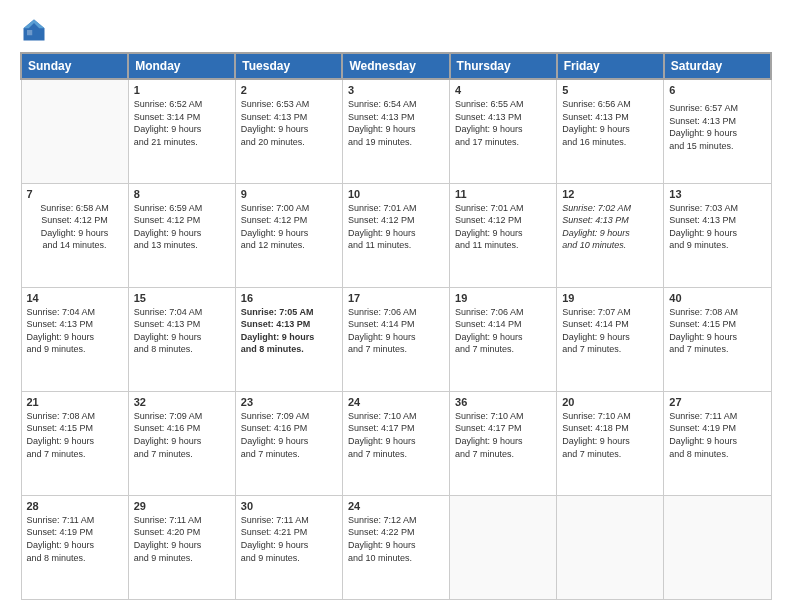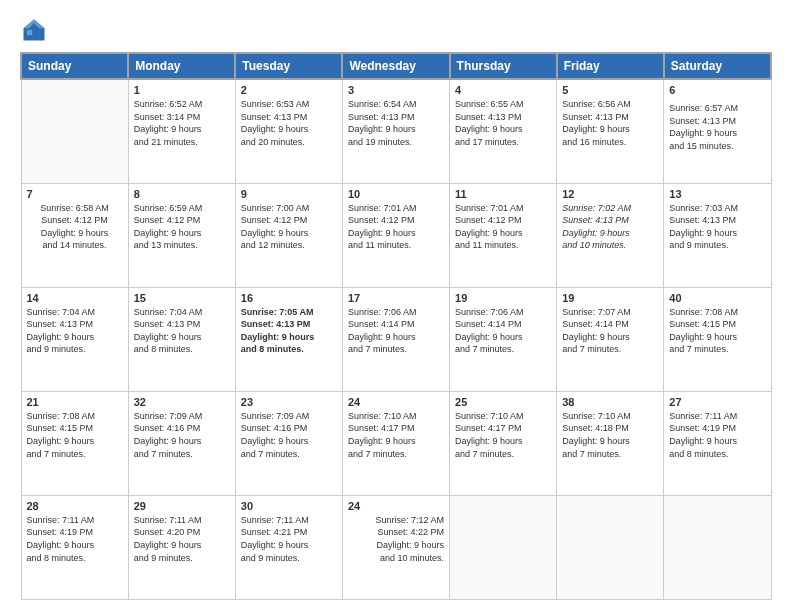--- a/index.html
+++ b/index.html
@@ -304,28 +304,28 @@
 and 7 minutes.</div>
           </td>
           <td>
             <div class="day-number">24</div>
             <div class="day-info" style="white-space: pre-line;">Sunrise: 7:10 AM
 Sunset: 4:17 PM
 Daylight: 9 hours
 and 7 minutes.</div>
           </td>
           <td>
-            <div class="day-number">25</div>
+            <div class="day-number">36</div>
             <div class="day-info" style="white-space: pre-line;">Sunrise: 7:10 AM
 Sunset: 4:17 PM
 Daylight: 9 hours
 and 7 minutes.</div>
           </td>
           <td>
-            <div class="day-number">38</div>
+            <div class="day-number">20</div>
             <div class="day-info" style="white-space: pre-line;">Sunrise: 7:10 AM
 Sunset: 4:18 PM
 Daylight: 9 hours
 and 7 minutes.</div>
           </td>
           <td>
             <div class="day-number">27</div>
             <div class="day-info" style="white-space: pre-line;">Sunrise: 7:11 AM
 Sunset: 4:19 PM
 Daylight: 9 hours
@@ -349,21 +349,21 @@
           </td>
           <td>
             <div class="day-number">30</div>
             <div class="day-info" style="white-space: pre-line;">Sunrise: 7:11 AM
 Sunset: 4:21 PM
 Daylight: 9 hours
 and 9 minutes.</div>
           </td>
           <td>
             <div class="day-number">24</div>
-            <div class="day-info" style="white-space: pre-line; text-align: right;">Sunrise: 7:12 AM
+            <div class="day-info" style="white-space: pre-line;">Sunrise: 7:12 AM
 Sunset: 4:22 PM
 Daylight: 9 hours
 and 10 minutes.</div>
           </td>
           <td class="empty"></td>
           <td class="empty"></td>
           <td class="empty"></td>
         </tr>
       </tbody>
   </table>

